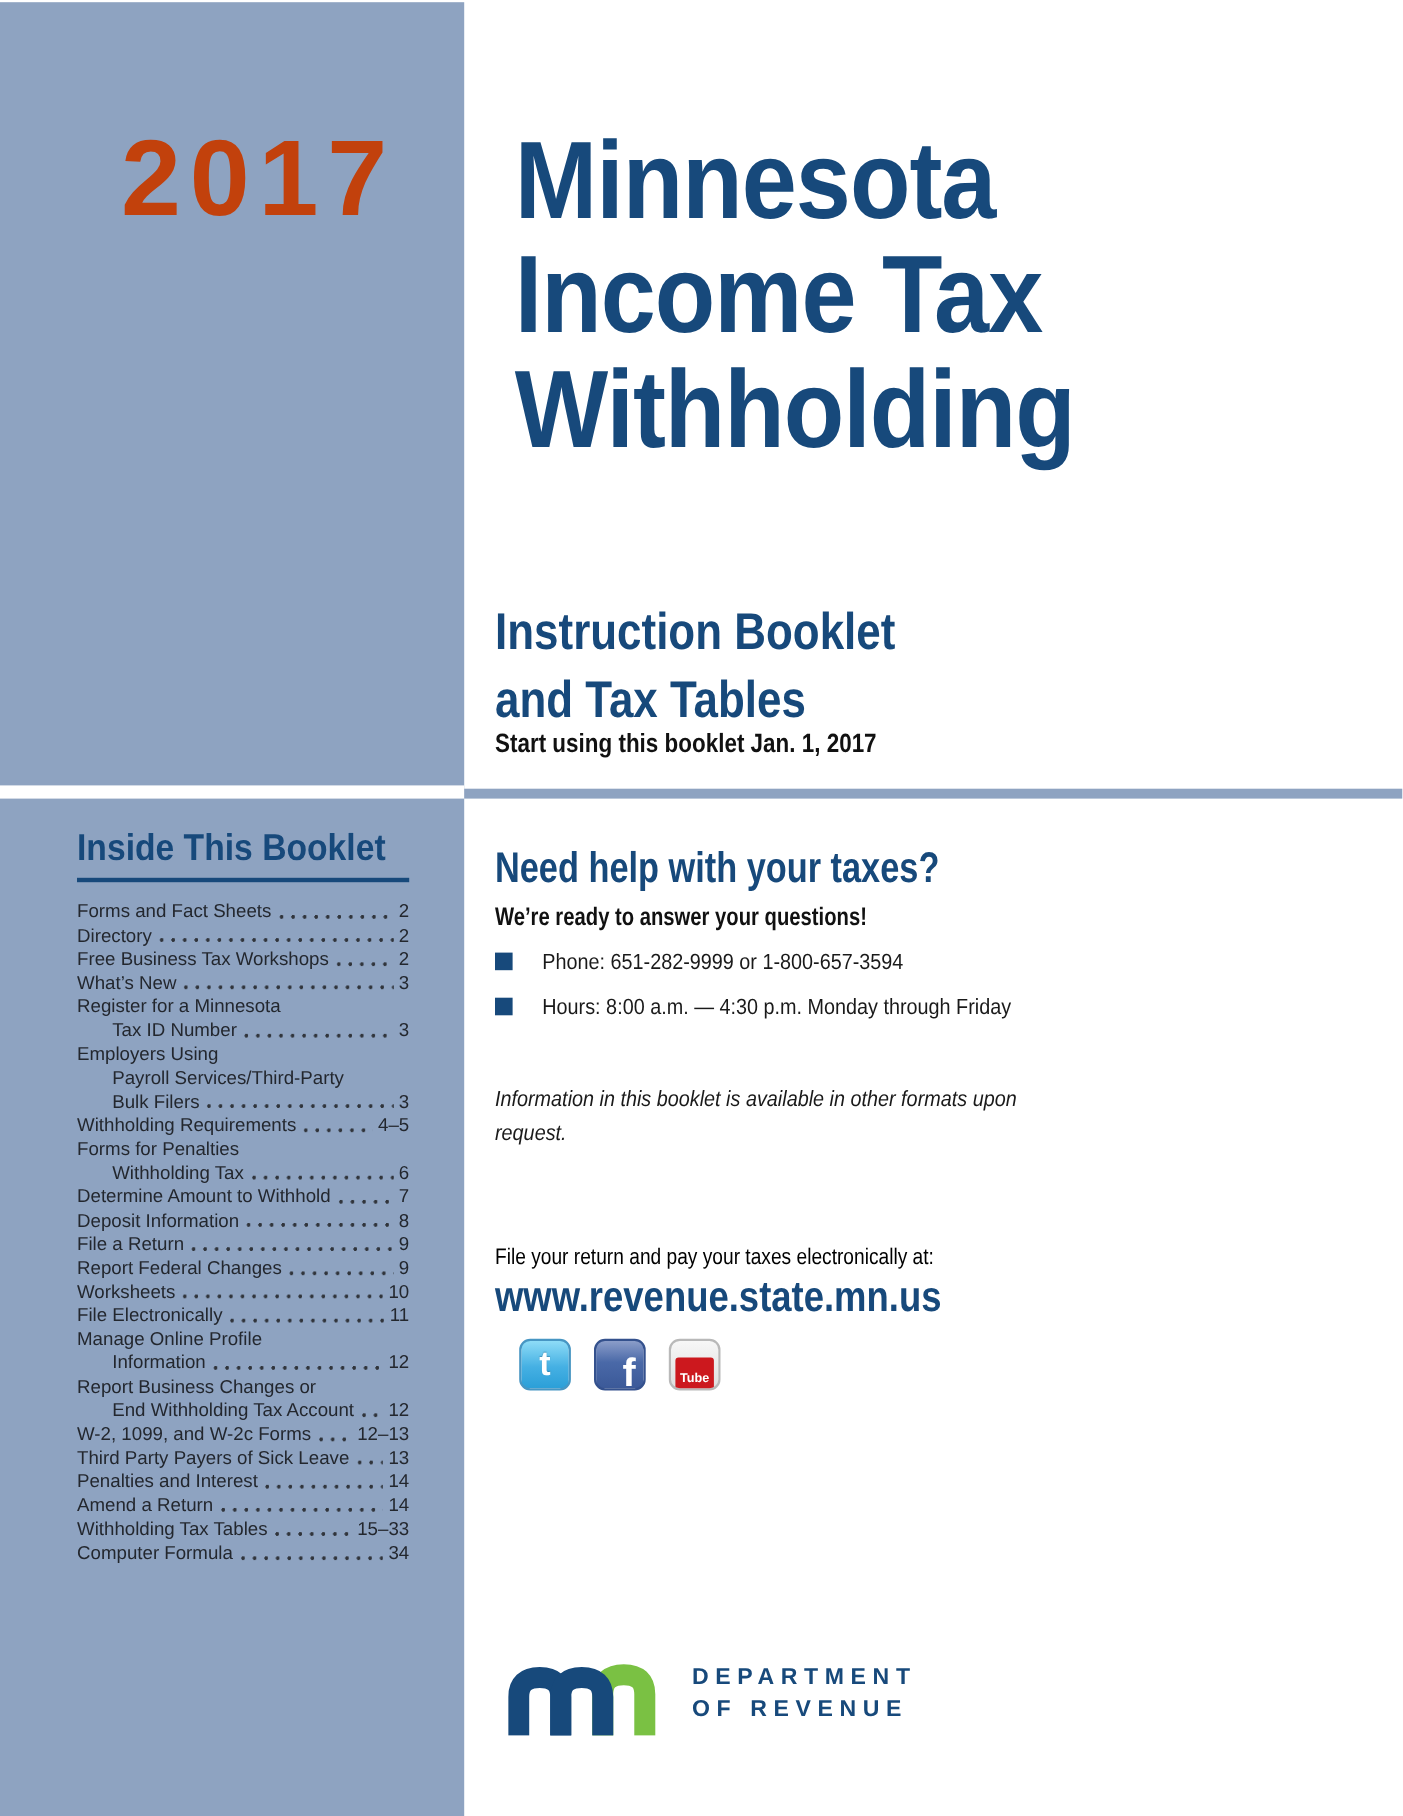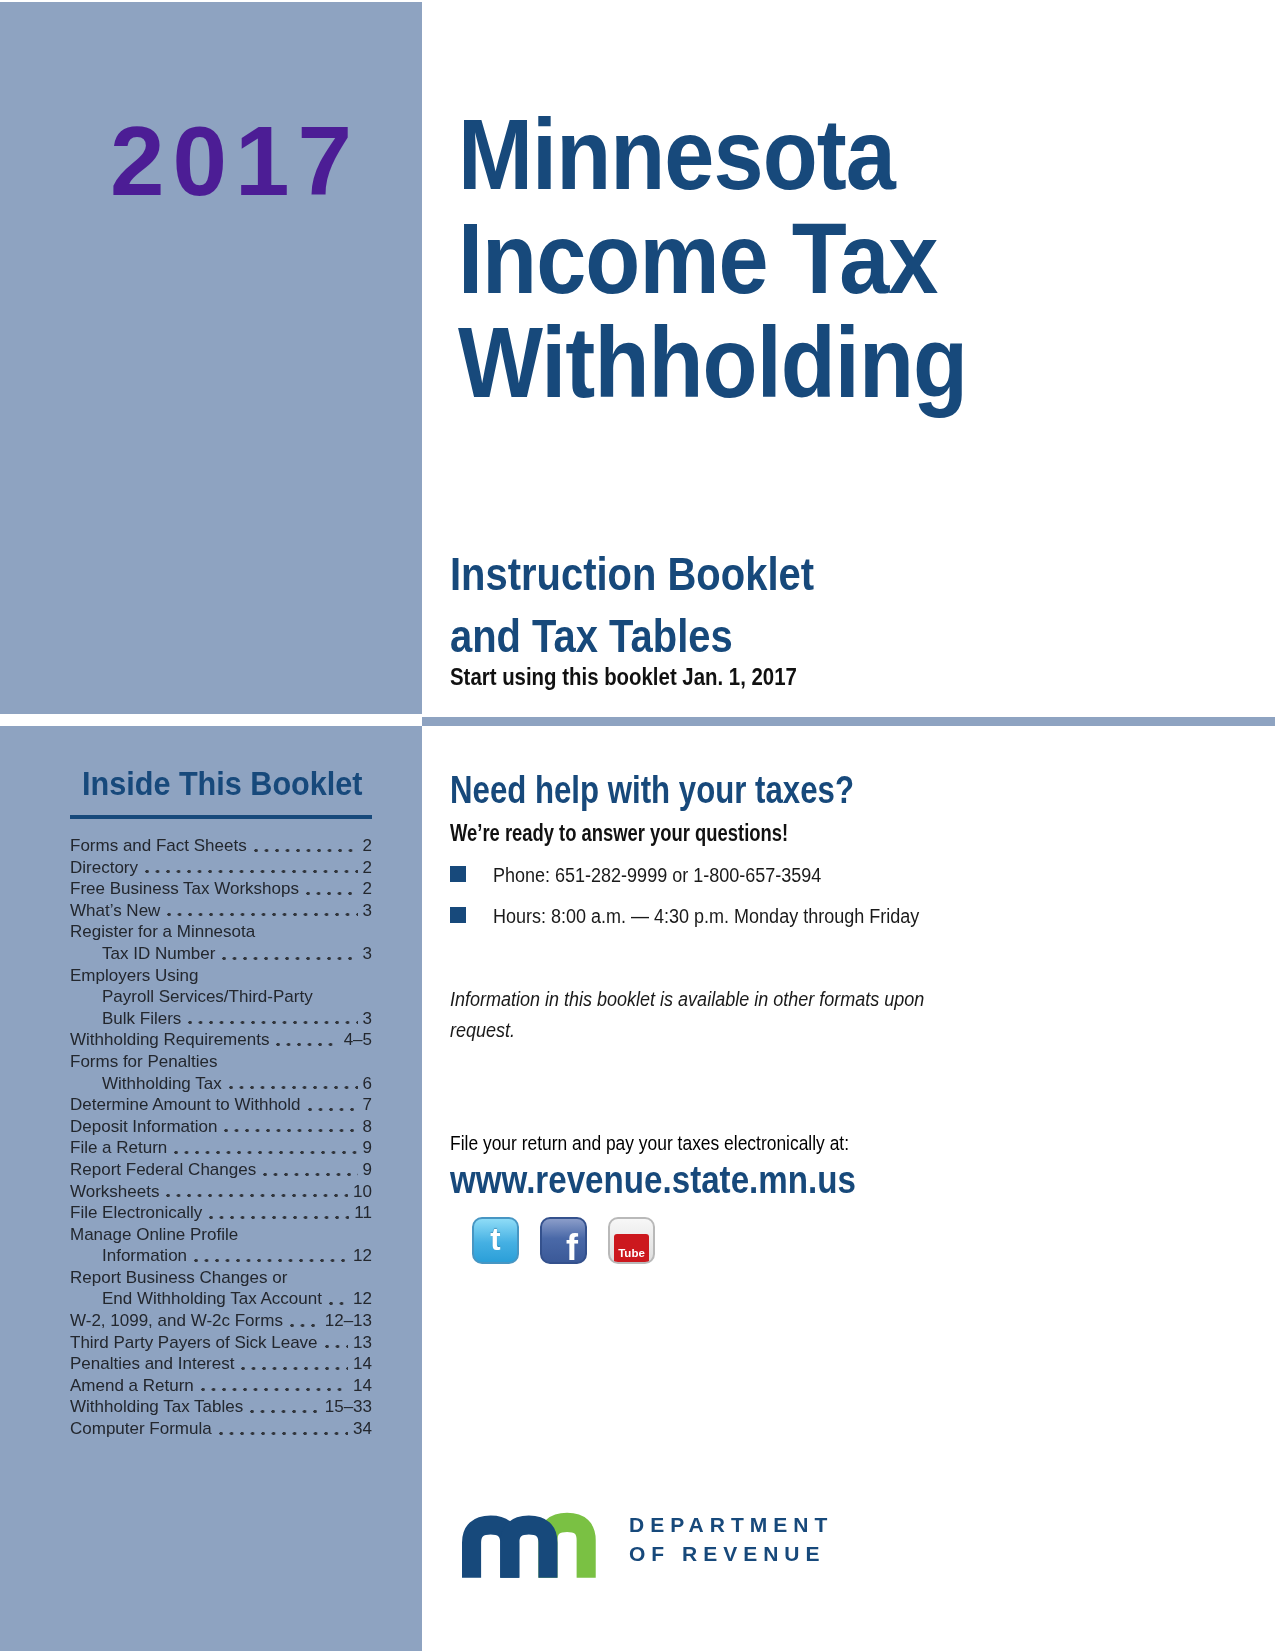--- a/index.html
+++ b/index.html
@@ -15,43 +15,43 @@
   .sx80{transform:scaleX(.80);transform-origin:left top;}
 
   
   .sidebar{left:0;top:2px;width:422px;height:1649px;background:#8EA3C1;}
   .sidebar-gap{left:0;top:714px;width:422px;height:12px;background:#ffffff;}
   .cross-band{left:422px;top:717px;width:853px;height:9px;background:#8EA3C1;}
 
   .year{
     left:110px;top:112px;width:320px;
     font-size:98px;font-weight:bold;line-height:1;letter-spacing:8px;
-    color:#4c1d95;white-space:nowrap;
+    color:#c2410c;white-space:nowrap;
   }
 
   
   .doc-title{
-    left:450px;top:94px;margin:8px;
+    left:450px;top:94px;margin:18px;
     font-size:100px;font-weight:bold;line-height:104px;letter-spacing:-1px;
     color:#17497B;white-space:nowrap;
   }
   .subtitle{
     left:450px;top:543px;margin:0;
     font-size:47px;font-weight:bold;line-height:62px;
     color:#17497B;white-space:nowrap;
   }
   .start-note{
     left:450px;top:663px;
     font-size:24px;font-weight:bold;color:#111;white-space:nowrap;
   }
 
   
   .toc{left:70px;top:752px;width:302px;}
   .toc-heading{
-    margin:12px;font-size:34px;font-weight:bold;color:#17497B;white-space:nowrap;
+    margin:0;font-size:34px;font-weight:bold;color:#17497B;white-space:nowrap;
   }
   .toc-rule{height:4px;background:#17497B;margin-top:7px;}
   .toc-list{margin-top:16px;font-size:17px;line-height:21.6px;color:#23272E;}
   .toc-line{display:flex;align-items:baseline;white-space:nowrap;}
   .toc-line.plain{display:block;}
   .toc-line.cont{padding-left:32px;}
   .toc-label{flex:0 0 auto;}
   .leader{
     flex:1 1 auto;align-self:stretch;min-width:14px;margin:0 5px 0 7px;
     background-image:radial-gradient(circle at 2px 2.5px,#30343B 1.5px,rgba(0,0,0,0) 1.9px);

